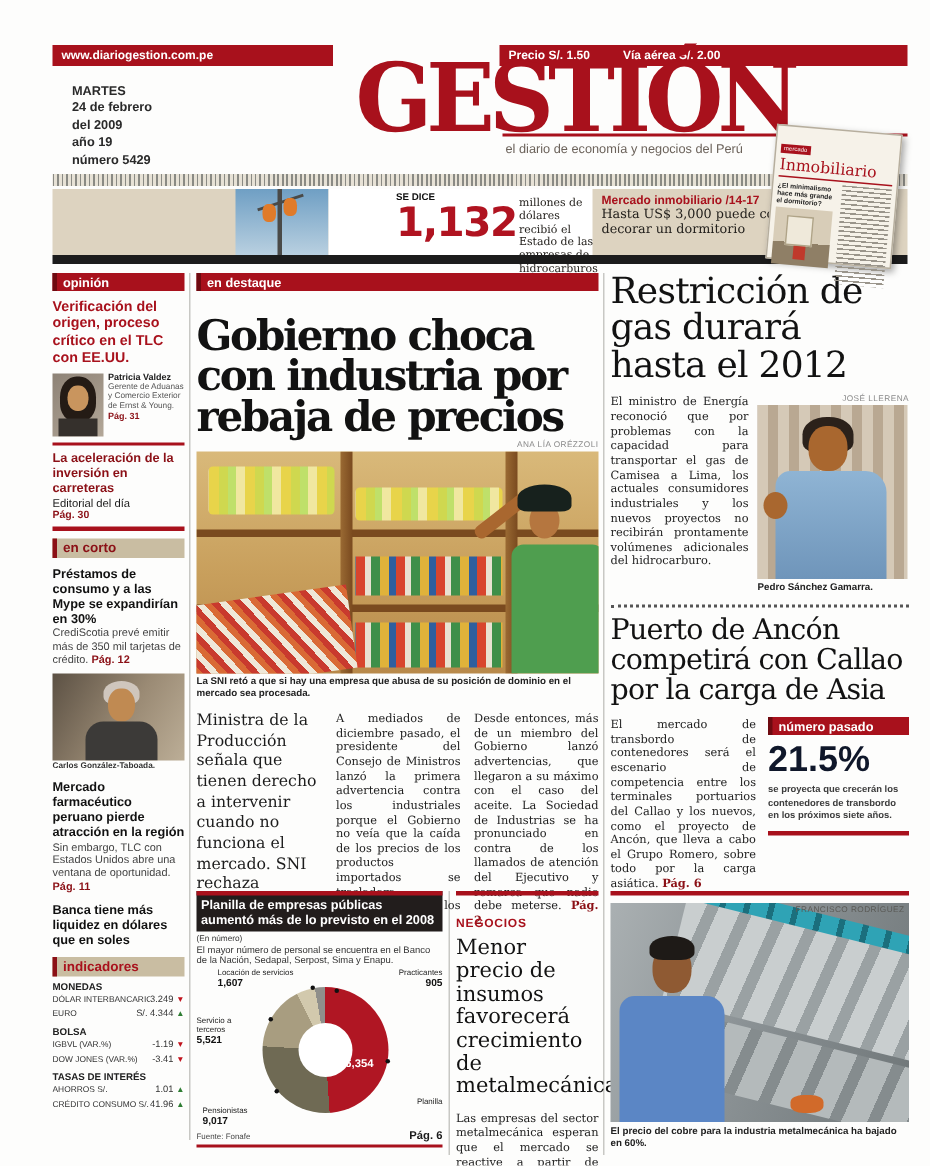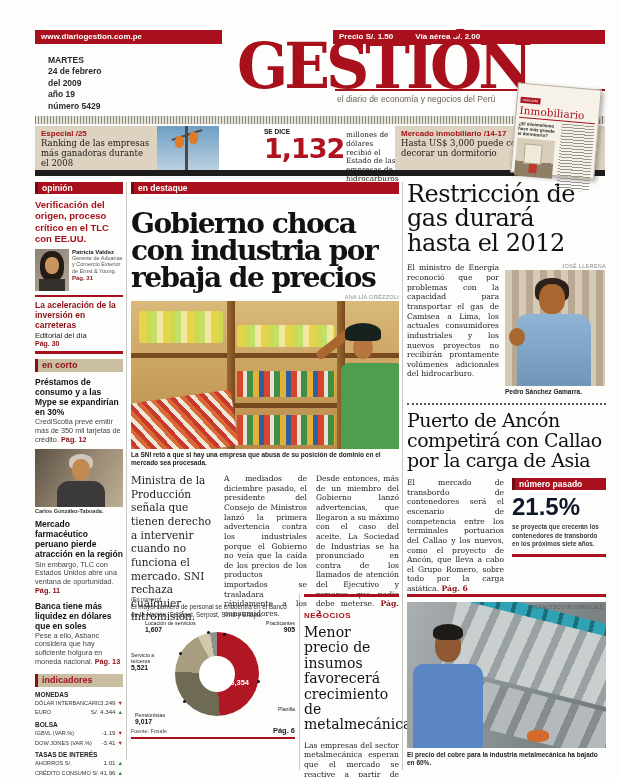--- a/index.html
+++ b/index.html
@@ -140,24 +140,20 @@
         </div>
       </div>
       <div style="flex:1;">
         <div class="fake-text" style="height:66px;"></div>
       </div>
     </div>
   </div>
 
   <div class="abs halftone" style="left:35px;top:116px;width:570px;height:8px;"></div>
   <div class="abs strip" style="left:35px;top:126px;width:570px;height:44px;">
-    <div class="abs" style="left:6px;top:3px;width:112px;">
-      <div class="kicker">Especial /25</div>
-      <div class="striptext">Ranking de las empresas más ganadoras durante el 2008</div>
-    </div>
     <div class="abs ph poleph" style="left:122px;top:0;width:62px;height:44px;">
       <div class="pole" style="left:28px;top:0;width:3px;height:44px;"></div>
       <div class="pole" style="left:14px;top:8px;width:32px;height:2px;transform:rotate(-18deg);"></div>
       <div class="worker" style="left:18px;top:10px;width:9px;height:12px;"></div>
       <div class="worker" style="left:32px;top:6px;width:9px;height:12px;"></div>
     </div>
     <div class="abs sedicebox" style="left:184px;top:0;width:176px;height:44px;">
       <div style="width:78px;margin-left:41px;">
         <div style="font-size:6.5px;font-weight:bold;color:#111;">SE DICE</div>
         <div class="sedicenum">1,132</div>
@@ -210,21 +206,20 @@
     </div>
     <div class="capt" style="margin-top:1px;">Carlos González-Taboada.</div>
 
     <div style="margin-top:5px;">
       <div class="ecitem-t">Mercado farmacéutico peruano pierde atracción en la región</div>
       <div class="ecitem-b"><span>Sin embargo, TLC con Estados Unidos abre una ventana de oportunidad.</span> <span class="pageref">Pág. 11</span></div>
     </div>
 
     <div style="margin-top:5px;">
       <div class="ecitem-t">Banca tiene más liquidez en dólares que en soles</div>
-      <div class="ecitem-b"><span>Pese a ello, Asbanc considera que hay suficiente holgura en moneda nacional.</span> <span class="pageref">Pág. 13</span></div>
     </div>
 
     <div class="sectan" style="margin-top:7px;color:#a8111c;">indicadores</div>
 
     <div>
       <div class="ind-gname">MONEDAS</div>
       <div class="ind-row">
           <span class="ind-label">DÓLAR INTERBANCARIO S/.</span>
           <span class="ind-val">3.249</span>
           <span class="ind-arrow down">▼</span>
@@ -315,20 +310,21 @@
       <div class="bodytxt" style="width:97px;flex:none;"><span>El mercado de transbordo de contenedores será el escenario de competencia entre los terminales portuarios del Callao y los nuevos, como el proyecto de Ancón, que lleva a cabo el Grupo Romero, sobre todo por la carga asiática.</span> <span class="pageref">Pág. 6</span></div>
       <div style="flex:1;">
         <div class="secred">número pasado</div>
         <div class="primo-val" style="margin-top:4px;">21.5%</div>
         <div class="primo-txt" style="margin-top:3px;border-bottom:3px solid #a8111c;padding-bottom:6px;">se proyecta que crecerán los contenedores de transbordo en los próximos siete años.</div>
       </div>
     </div>
   </div>
 
   <div class="abs" style="left:131px;top:594px;width:164px;">
+    <div class="planilla-bar">Planilla de empresas públicas aumentó más de lo previsto en el 2008</div>
     <div class="pl-small" style="margin-top:2px;">(En número)</div>
     <div class="pl-desc" style="margin-top:1px;">El mayor número de personal se encuentra en el Banco de la Nación, Sedapal, Serpost, Sima y Enapu.</div>
 
     <div class="abs" style="position:relative;width:164px;height:104px;margin-top:3px;">
       <div class="donut" style="position: absolute; left: 44px; top: 10px; width: 84px; height: 84px; background: conic-gradient(rgb(176, 22, 35) 0deg, rgb(176, 22, 35) 176.25deg, rgb(111, 106, 84) 176.25deg, rgb(111, 106, 84) 273.427deg, rgb(168, 157, 128) 273.427deg, rgb(168, 157, 128) 332.928deg, rgb(210, 201, 173) 332.928deg, rgb(210, 201, 173) 350.247deg, rgb(143, 143, 139) 350.247deg, rgb(143, 143, 139) 360deg);">
         <div class="donut-hole" style="left:24px;top:24px;width:36px;height:36px;"></div>
         <div style="position:absolute;right:10px;top:46px;color:#fff;font-weight:bold;font-size:7.5px;">16,354</div>
       </div>
       <div class="dot" style="left:76px;top:9px;"></div>
       <div class="dot" style="left:92px;top:11px;"></div>

